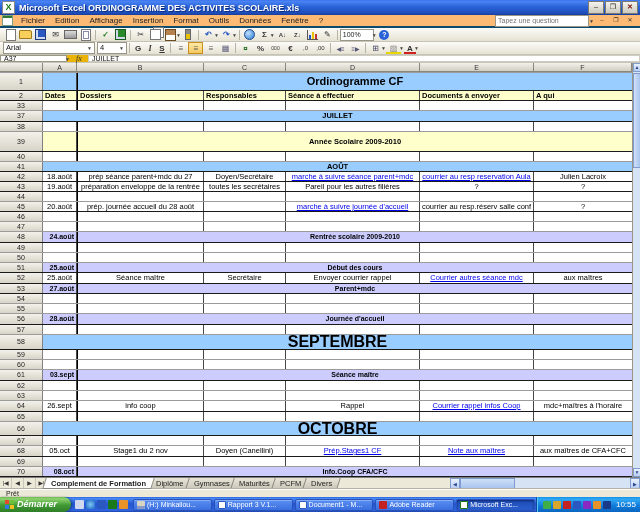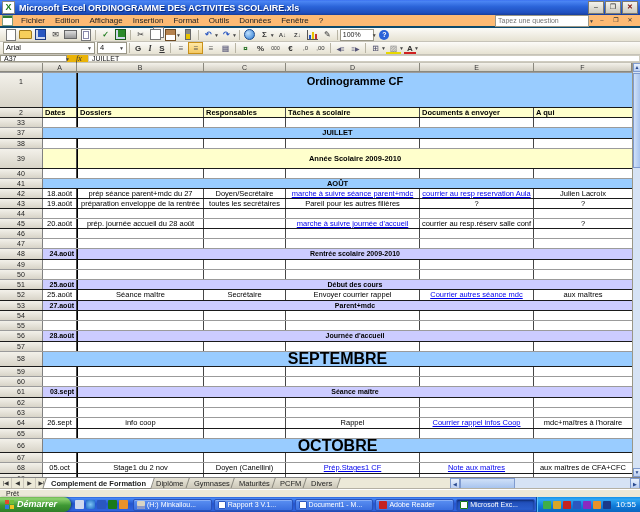--- a/index.html
+++ b/index.html
@@ -72,21 +72,21 @@
   .cd{width:134px;flex:0 0 134px}
   .ce{width:114px;flex:0 0 114px}
   .cf{width:98px;flex:0 0 98px;border-right:none}
   .cbf{width:555px;flex:0 0 555px;border-right:none}
   .caf{width:589px;flex:0 0 589px;border-right:none}
   .bl{border-left:1.5px solid #000}
   .h10{height:10px}.h10 .cell{line-height:9px}
   .h11{height:11px}.h11 .cell{line-height:10px}
   .h14{height:14px}.h14 .cell{line-height:13px}
   .h15{height:15px}.h15 .cell{line-height:14px}
-  .h18{height:35px}.h18 .cell{line-height:17px}
+  .h18{height:18px}.h18 .cell{line-height:17px}
   .h20{height:20px}.h20 .cell{line-height:19px}
   .colhdr{height:10px}
   .colhdr .cell{background:linear-gradient(#f3f1ea,#d2cec2);border-right:1px solid #8a887e;border-bottom:1px solid #8a887e;
     font-size:7px;line-height:9px;color:#333}
   .blue{background:#99ccff}
   .yellow{background:#ffffcc}
   .purple{background:#ccccff}
   .bold{font-weight:bold}
   .title-cell{font-size:11px;font-weight:bold}
   .bigmonth{font-size:16px;font-weight:bold}
@@ -296,21 +296,21 @@
     <div class="cell gut">1</div>
     <div class="cell ca blue"></div>
     <div class="cell cbf blue bl title-cell">Ordinogramme CF</div>
   </div>
 
   <div class="row h10 dkb">
     <div class="cell gut">2</div>
     <div class="cell ca yellow hdr2">Dates</div>
     <div class="cell cb yellow hdr2 bl">Dossiers</div>
     <div class="cell cc yellow hdr2">Responsables</div>
-    <div class="cell cd yellow hdr2">Tâches à scolaire</div>
+    <div class="cell cd yellow hdr2">Séance à effectuer</div>
     <div class="cell ce yellow hdr2">Documents à envoyer</div>
     <div class="cell cf yellow hdr2">A qui</div>
   </div>
 
   <div class="row h10">
     <div class="cell gut">33</div>
     <div class="cell ca"></div>
       <div class="cell cb bl"></div>
       <div class="cell cc"></div>
       <div class="cell cd"></div>

